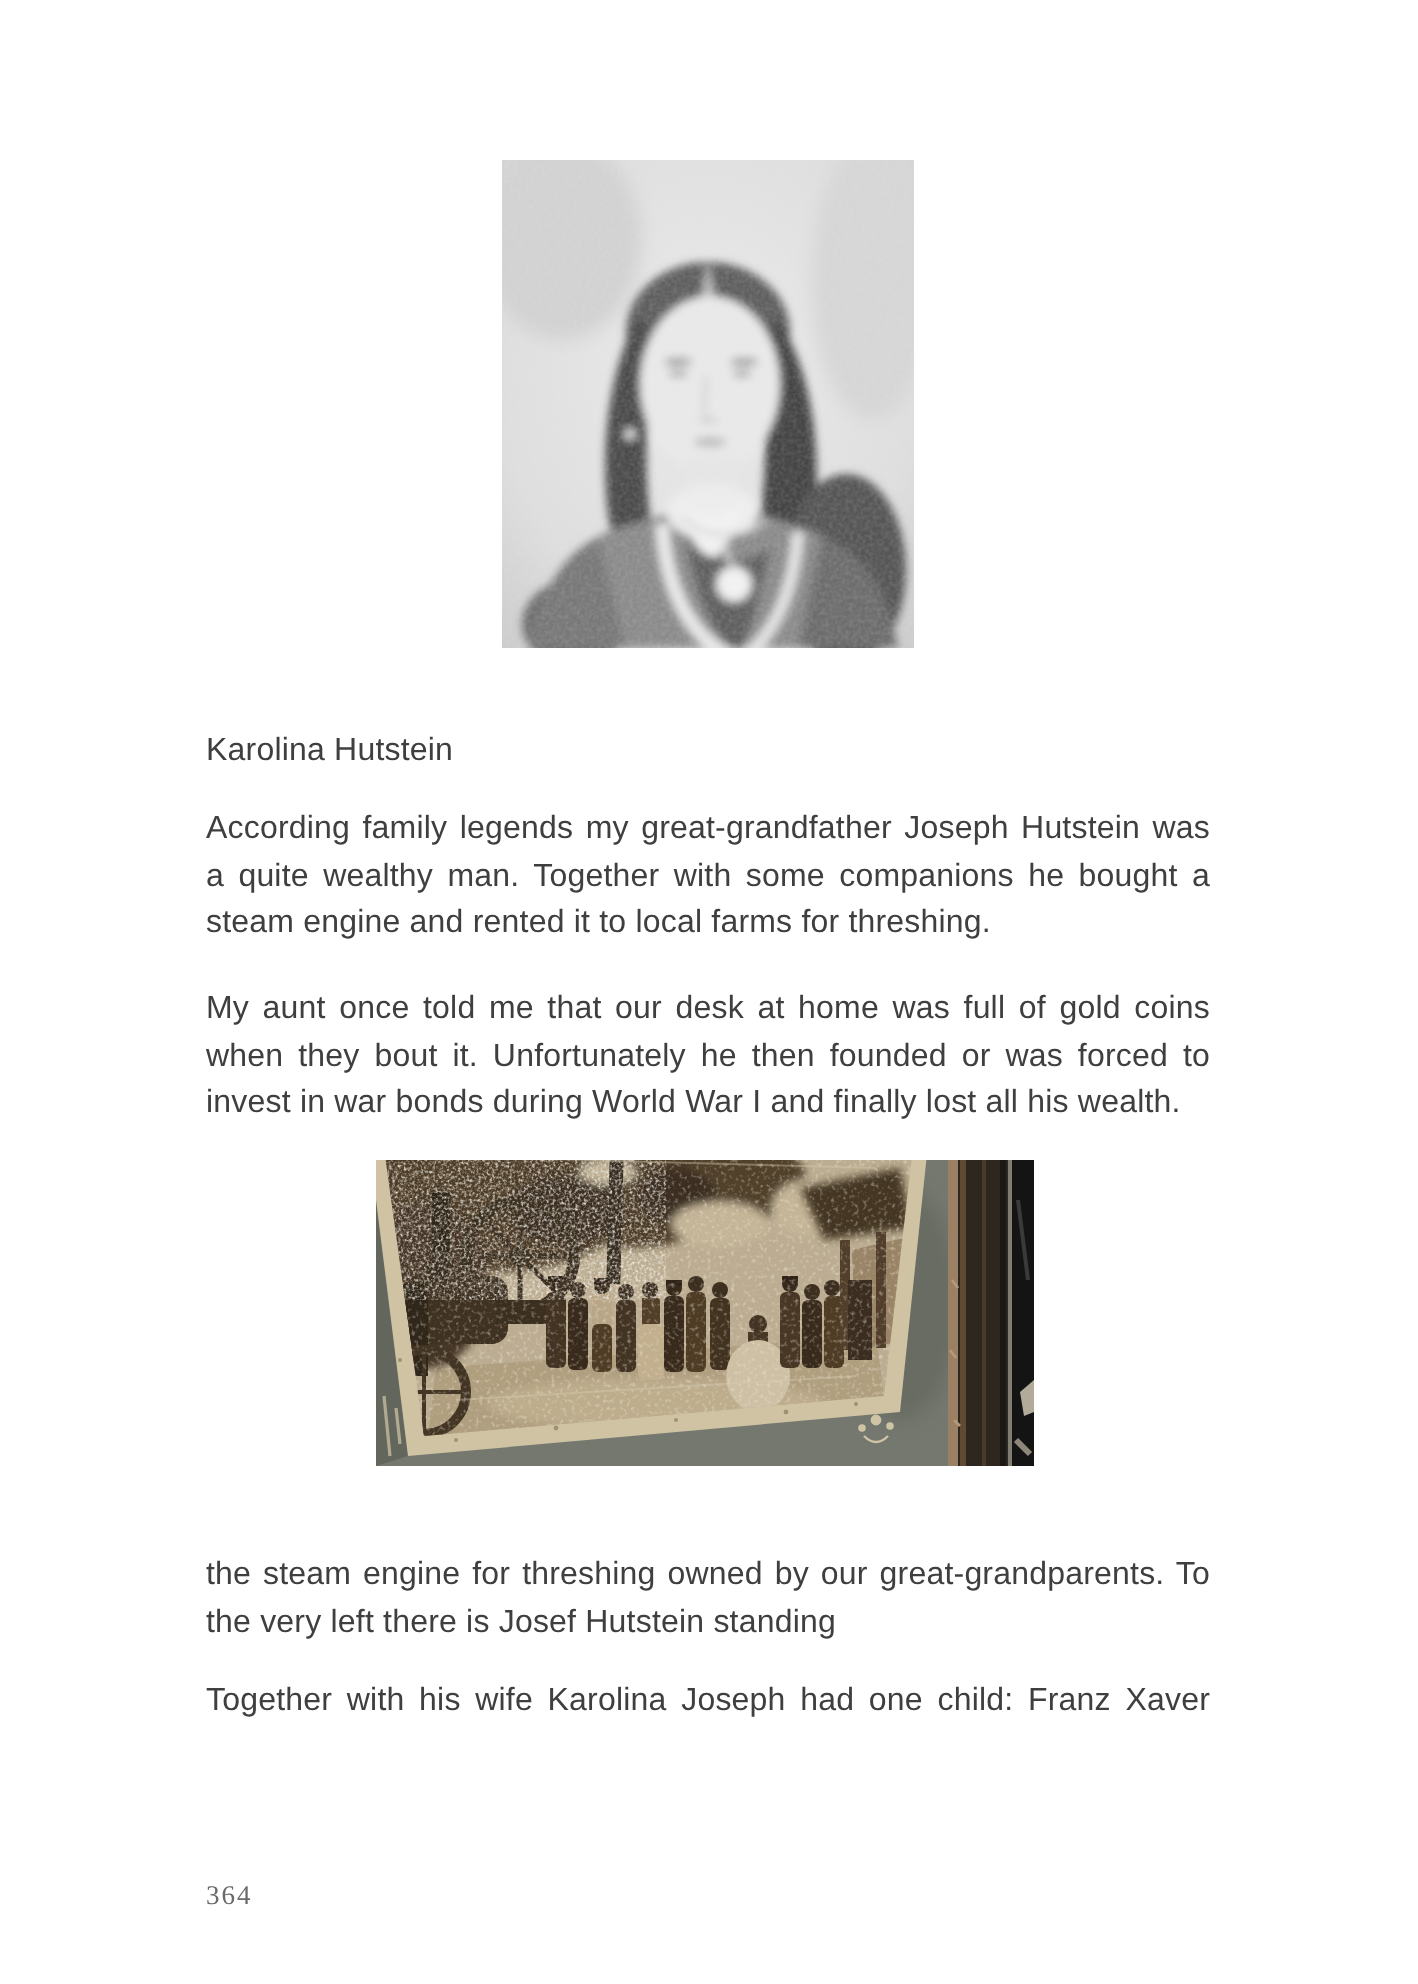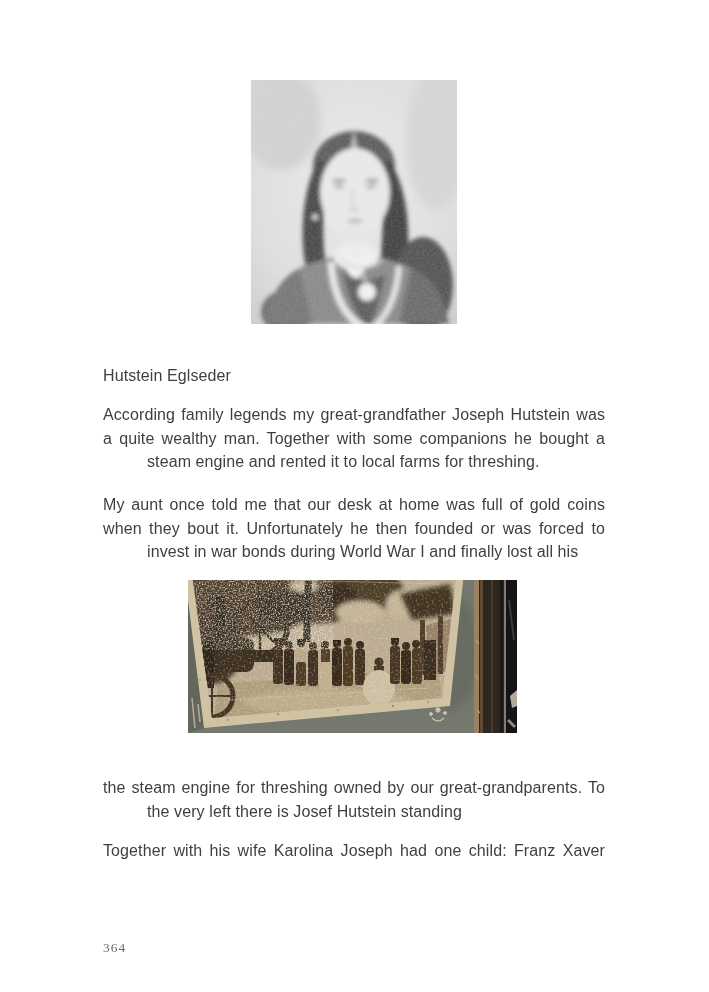--- a/index.html
+++ b/index.html
@@ -5,21 +5,21 @@
   html,body{margin:0;padding:0;}
   body{
     width:709px;height:992px;background:#ffffff;position:relative;
     font-family:"Liberation Sans", sans-serif;overflow:hidden;
   }
   .textblock{
     position:absolute;left:103px;width:502px;
     color:#3f3f3f;font-size:16px;line-height:23.5px;letter-spacing:0.1px;
   }
   .jline{text-align:justify;text-align-last:justify;height:23.5px;overflow:hidden;}
-  .lastline{text-align:left;text-align-last:left;height:23.5px;overflow:hidden;margin-left:44px;}
+  .lastline{text-align:left;text-align-last:left;height:23.5px;overflow:hidden;}
   .heading{height:24px;}
   .figure{position:absolute;}
   .figure svg{display:block;width:100%;height:100%;}
   #portrait-figure{left:251px;top:80px;width:206px;height:244px;}
   #engine-figure{left:188px;top:580px;width:329px;height:153px;}
   .pagenum{
     position:absolute;left:103px;top:940px;width:502px;text-align:left;
     font-family:"Liberation Serif", serif;font-size:13.5px;color:#6a6a6a;letter-spacing:1px;
   }
 </style>
@@ -79,21 +79,21 @@
       <path d="M148,186 C146,215 136,240 118,250" stroke="#e4e4e4" stroke-width="6" fill="none"></path>
       <path d="M90,178 C100,190 120,190 132,180" stroke="#d5d5d5" stroke-width="2" fill="none"></path>
       <path d="M110,190 L115,203" stroke="#dddddd" stroke-width="2" fill="none"></path>
       <circle cx="116" cy="212" r="9" fill="#f2f2f2" stroke="#b0b0b0" stroke-width="1.5"></circle>
     </g>
     <rect x="0" y="0" width="206" height="244" filter="url(#pgrain)" opacity="0.5"></rect>
   </svg>
 </div>
 
 <div class="textblock heading" style="top:364px">
-  <span>Hutstein Eglseder</span>
+  <span>Karolina Hutstein</span>
 </div>
 
 <div class="textblock" style="top:403px">
   <div class="jline">According family legends my great-grandfather Joseph Hutstein was</div>
   <div class="jline">a quite wealthy man. Together with some companions he bought a</div>
   <div class="lastline">steam engine and rented it to local farms for threshing.</div>
 </div>
 
 <div class="textblock" style="top:493px">
   <div class="jline">My aunt once told me that our desk at home was full of gold coins</div>

